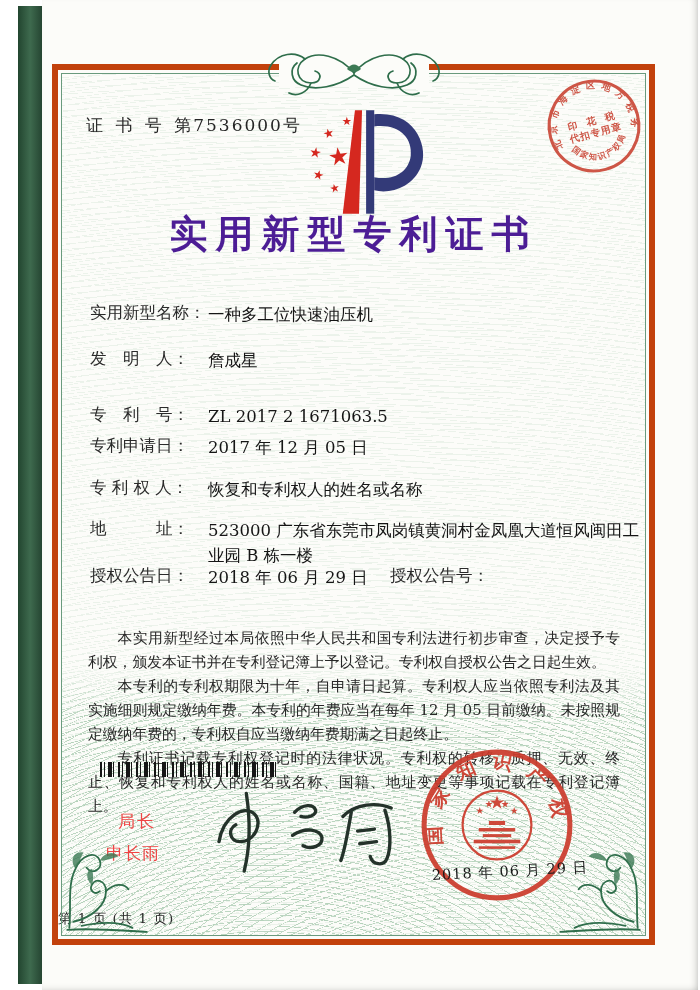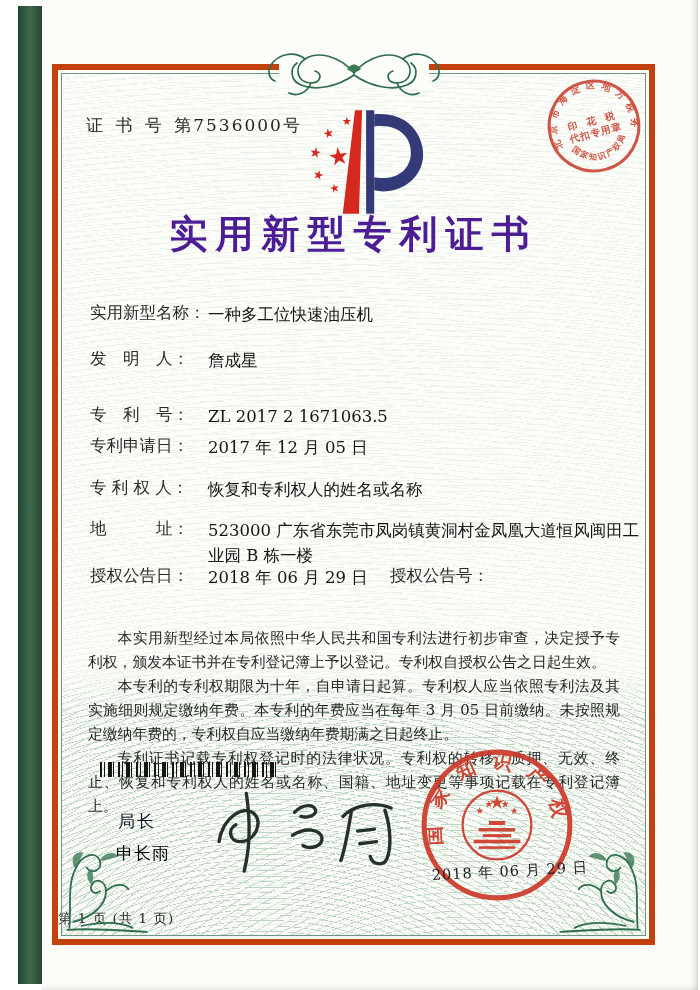--- a/index.html
+++ b/index.html
@@ -31,22 +31,22 @@
   .flabel{white-space:pre;width:118px;flex:0 0 auto;color:#2a2a2a;}
   .fvalue{color:#151515;max-width:448px;line-height:25px;}
   .grant .fvalue{width:164px;}
   .grant-right{margin-left:18px;display:flex;}
   .paras{position:absolute;left:30px;top:520px;width:532px;font-size:14.8px;line-height:24px;
     color:#262626;text-align:justify;margin-top:36px;}
   .paras p{margin:0;text-indent:2em;}
   .barcode{position:absolute;left:42px;top:692px;width:178px;height:15px;
     background:repeating-linear-gradient(90deg,#161616 0 2px,rgba(0,0,0,0) 2px 4px,#161616 4px 5px,
       rgba(0,0,0,0) 5px 8px,#161616 8px 12px,rgba(0,0,0,0) 12px 13px,#161616 13px 14px,rgba(0,0,0,0) 14px 18px);}
-  .sig-title{position:absolute;left:60px;top:740px;font-size:17px;color:#0f172a;letter-spacing:2px;}
-  .sig-name{position:absolute;left:58px;top:772px;font-size:17px;color:#000000;letter-spacing:1px;}
+  .sig-title{position:absolute;left:60px;top:740px;font-size:17px;color:#ef4444;letter-spacing:2px;}
+  .sig-name{position:absolute;left:48px;top:772px;font-size:17px;color:#ef4444;letter-spacing:1px;}
   .signature{position:absolute;left:140px;top:710px;width:210px;height:96px;z-index:4;}
   .seal{position:absolute;left:358px;top:674px;width:162px;height:162px;z-index:3;opacity:.92;}
   .seal-date{position:absolute;left:372px;top:792px;width:160px;text-align:center;font-size:14.5px;
     color:#1b1b1b;letter-spacing:1px;z-index:5;transform:rotate(-3deg);}
   .footer{position:absolute;left:0;top:840px;width:100%;text-align:left;font-size:13.5px;color:#2a2a2a;letter-spacing:1px;}
   .stamp{position:absolute;left:486px;top:6px;width:100px;height:100px;opacity:.88;z-index:6;}
   .top-flourish{position:absolute;left:50%;top:-27px;transform:translateX(-50%);width:190px;height:62px;z-index:2;}
   .corner{position:absolute;bottom:3px;width:92px;height:112px;z-index:2;}
   .corner-left{left:3px;}
   .corner-right{right:3px;transform:scaleX(-1);}
@@ -172,21 +172,21 @@
         <div class="row grant" style="top:495px">
           <span class="flabel">授权公告日：</span>
           <span class="fvalue">2018 年 06 月 29 日</span>
           <span class="grant-right">
             <span class="flabel">授权公告号：</span>
           </span>
         </div>
 
         <div class="paras">
           <p>本实用新型经过本局依照中华人民共和国专利法进行初步审查，决定授予专利权，颁发本证书并在专利登记簿上予以登记。专利权自授权公告之日起生效。</p>
-          <p>本专利的专利权期限为十年，自申请日起算。专利权人应当依照专利法及其实施细则规定缴纳年费。本专利的年费应当在每年 3 月 05 日前缴纳。未按照规定缴纳年费的，专利权自应当缴纳年费期满之日起终止。</p>
+          <p>本专利的专利权期限为十年，自申请日起算。专利权人应当依照专利法及其实施细则规定缴纳年费。本专利的年费应当在每年 12 月 05 日前缴纳。未按照规定缴纳年费的，专利权自应当缴纳年费期满之日起终止。</p>
           <p>专利证书记载专利权登记时的法律状况。专利权的转移、质押、无效、终止、恢复和专利权人的姓名或名称、国籍、地址变更等事项记载在专利登记簿上。</p>
         </div>
 
         <div class="barcode"></div>
 
         <div class="sig-title">局长</div>
         <div class="sig-name">申长雨</div>
 
         <svg class="signature" viewBox="0 0 200 90">
           <g fill="none" stroke="#24322a" stroke-width="3.2" stroke-linecap="round" stroke-linejoin="round">

